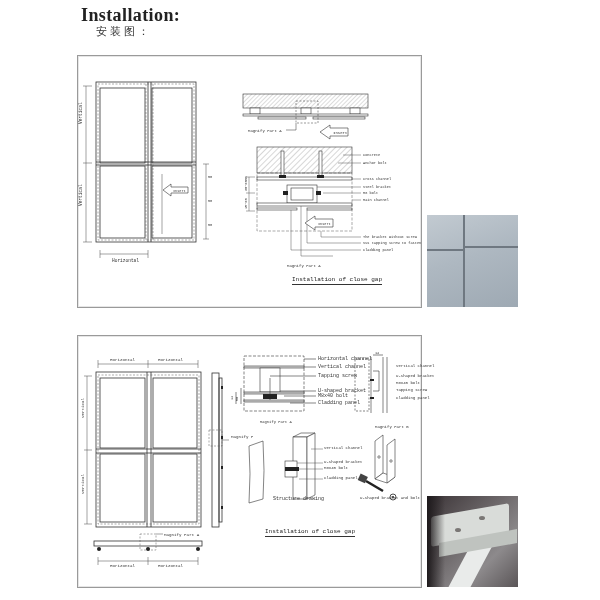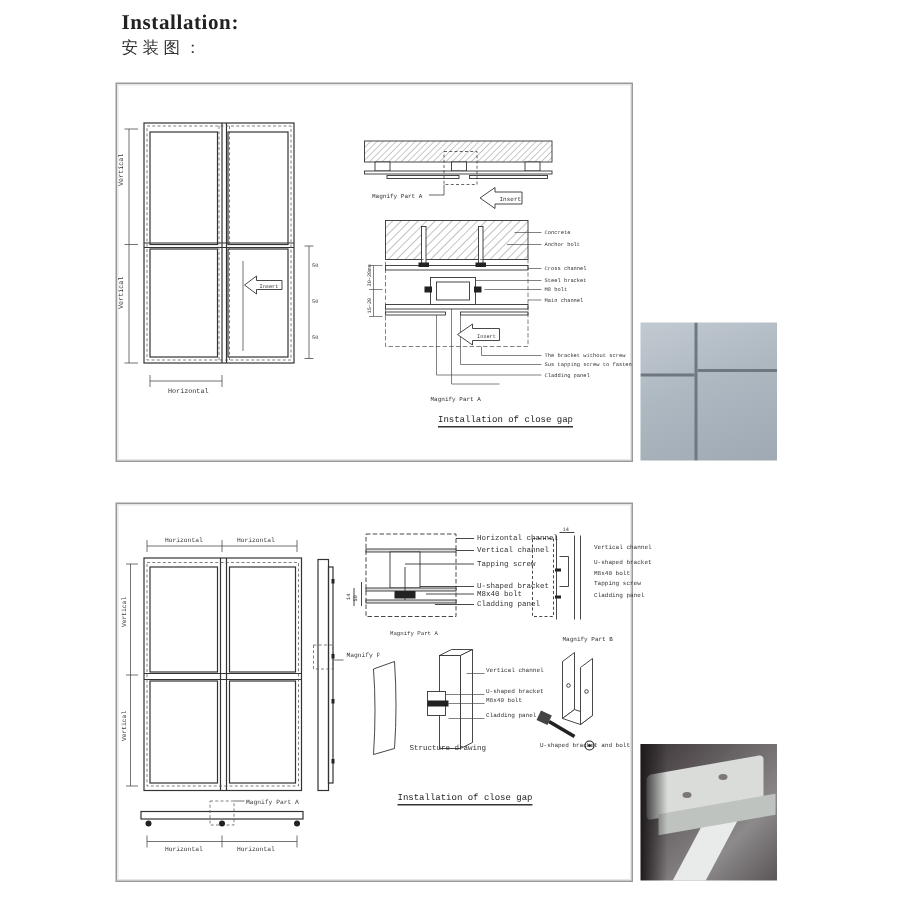--- a/index.html
+++ b/index.html
@@ -1,19 +1,19 @@
 <!DOCTYPE html>
 <html><head>
 <meta charset="utf-8">
 <style>
   html, body { margin:0; padding:0; background:#ffffff; }
   body { width:600px; height:600px; position:relative; overflow:hidden; font-family:"DejaVu Serif", serif; }
   .heading { position:absolute; left:81px; top:8px; }
-  .heading .en { font-family:"Liberation Serif", serif; font-weight:bold; font-size:14px; color:#222; letter-spacing:0.4px; line-height:15px; }
-  .heading .zh { font-family:"DejaVu Sans", sans-serif; font-size:11px; color:#333; letter-spacing:3px; line-height:15px; margin-top:1px; }
+  .heading .en { font-family:"Liberation Serif", serif; font-weight:bold; font-size:18px; color:#222; letter-spacing:0.4px; line-height:15px; }
+  .heading .zh { font-family:"DejaVu Sans", sans-serif; font-size:11px; color:#333; letter-spacing:3px; line-height:15px; margin-top:1px;margin-left:15px; }
   .frame { position:absolute; border:1px solid #9a9a9a; box-shadow:inset 0 0 0 1px #e6e6e6; background:#fff; }
   .photo { position:absolute; overflow:hidden; }
   svg text { font-family:"Liberation Mono", monospace; }
   .cap { position:absolute; font-family:"Liberation Mono", monospace; font-size:5px; color:#333; white-space:nowrap; }
   .title-cap { position:absolute; font-family:"Liberation Mono", monospace; font-size:6px; color:#222; white-space:nowrap; border-bottom:1px solid #333; padding-bottom:1px; }
 </style>
 </head>
 <body>
 
 <div class="heading">

